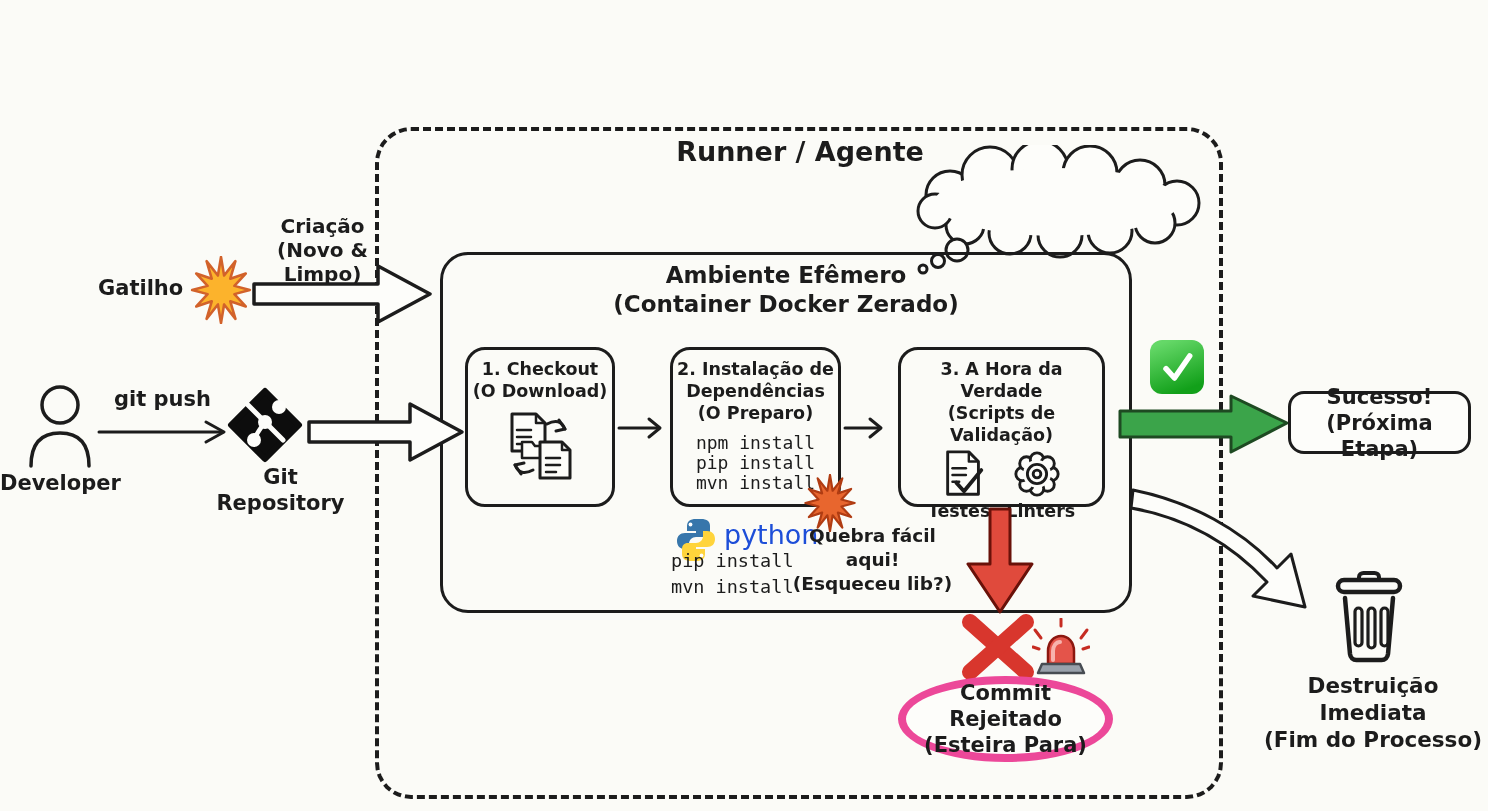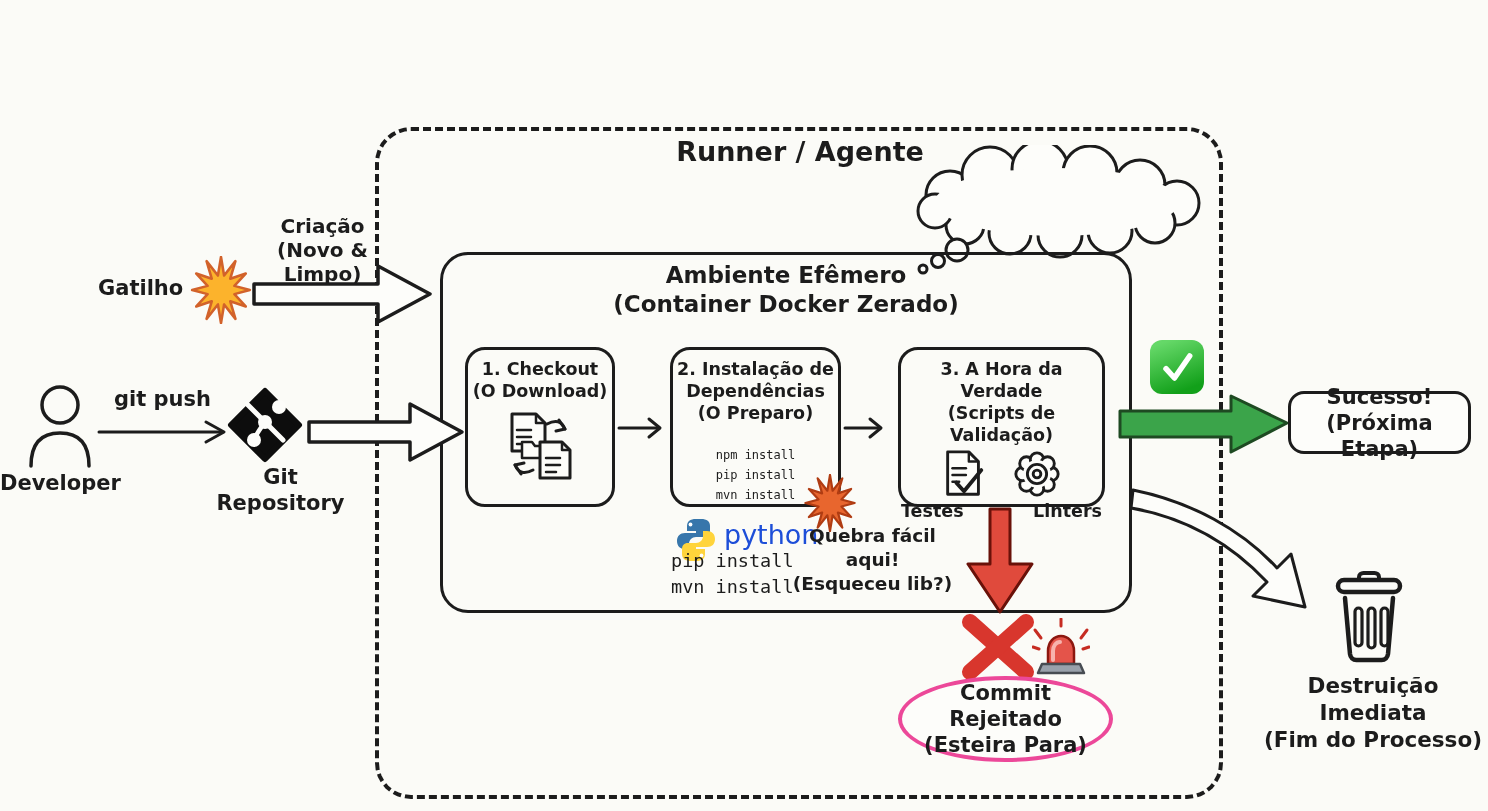--- a/index.html
+++ b/index.html
@@ -8,34 +8,34 @@
   .abs{position:absolute;}
   .center{text-align:center;}
   .mono{font-family:"DejaVu Sans Mono",monospace;}
   .page-title{left:0;top:22px;width:1488px;font-size:40px;font-weight:700;letter-spacing:.5px;text-align:center;}
   .outer-dashed{left:375px;top:127px;width:848px;height:672px;border:4px dashed #1c1c1c;border-radius:36px;box-sizing:border-box;}
   .runner-label{left:640px;top:136px;width:320px;font-size:27px;font-weight:600;text-align:center;}
   .inner-box{left:440px;top:252px;width:692px;height:361px;border:3.5px solid #1c1c1c;border-radius:28px;box-sizing:border-box;}
   .env-title{left:460px;top:261px;width:652px;font-size:23px;line-height:29px;font-weight:600;text-align:center;}
   .step{border:3px solid #1c1c1c;border-radius:20px;box-sizing:border-box;text-align:center;padding-top:8px;background:transparent;}
   .step-title{font-size:17.5px;line-height:22px;font-weight:600;}
-  .cmds{font-size:12px;line-height:20px;margin-top:21px;}
+  .cmds{font-size:18px;line-height:20px;margin-top:9px;}
   .cloud-text{left:930px;top:167px;width:258px;font-size:20.5px;line-height:27px;font-weight:600;text-align:center;}
   .lbl20{font-size:20px;line-height:24px;font-weight:600;}
   .lbl21{font-size:21px;line-height:26px;font-weight:600;}
   .note{font-size:18.5px;line-height:24px;font-weight:600;}
   .rounded-box{border:3px solid #1c1c1c;border-radius:16px;box-sizing:border-box;background:#fdfdfa;
                display:flex;flex-direction:column;justify-content:center;}
-  .ellipse{border:4px solid #ec4899;border-radius:50%;box-sizing:border-box;background:#fdfdfa;
+  .ellipse{border:8px solid #ec4899;border-radius:50%;box-sizing:border-box;background:#fdfdfa;
            display:flex;flex-direction:column;justify-content:center;}
   .check-badge{left:1150px;top:340px;width:54px;height:54px;border-radius:12px;
                background:linear-gradient(160deg,#65d868 10%,#12a01a 85%);
                display:flex;align-items:center;justify-content:center;}
   .icons-row{display:flex;justify-content:center;align-items:flex-end;gap:26px;margin-top:3px;}
-  .icolabels{display:flex;justify-content:space-between;gap:16px;font-size:17.5px;font-weight:600;margin-top:2px;}
+  .icolabels{display:flex;justify-content:center;gap:16px;font-size:17.5px;font-weight:600;margin-top:2px;}
   .python-brand{left:724px;top:519px;font-size:27px;color:#1d4ed8;font-weight:400;}
   svg{display:block;}
 </style>
 </head>
 <body>
 
 <div class="canvas">
 
 
   <div class="abs outer-dashed"></div>

